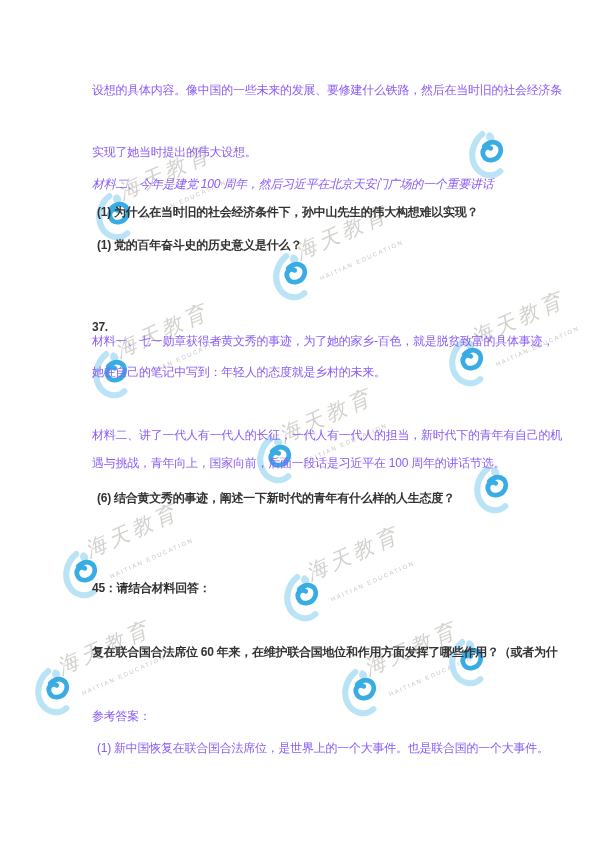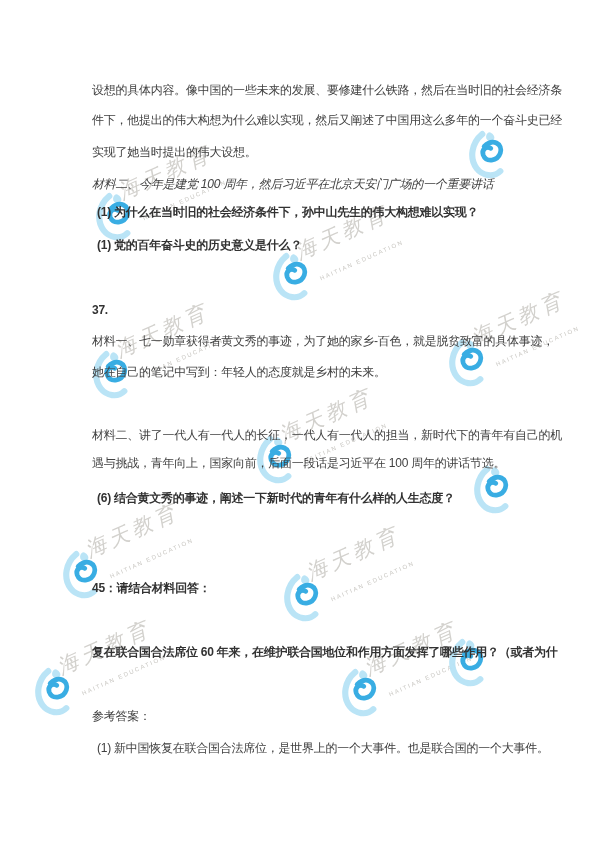--- a/index.html
+++ b/index.html
@@ -12,21 +12,21 @@
   }
   .page { position:absolute; inset:0; width:600px; height:848px; background:#fff; overflow:hidden; }
 
   
   .ln {
     position:absolute;
     left:92px;
     font-size:12px;
     letter-spacing:-0.25px;
     line-height:15px;
-    color:#404040;
+    color:#8b5cf6;
     white-space:nowrap;
     z-index:3;
   }
   .ln.b { font-weight:700; color:#323232; }
   .ln.q { left:97px; }
 
   
   .wm {
     position:absolute;
     width:190px; height:115px;
@@ -177,26 +177,25 @@
   <div class="wm nolabel" style="left:448px; top:612px;">
     <svg class="logo" viewBox="0 0 40 52">
       <path d="M23 2 C27 4 29 7 27 10 C24 13 19 11 19 7 C19 4 21 2 23 2 Z" fill="#b7e3f6"></path>
       <path d="M15 4 C4 13 1 29 9 40 C15 48 27 50 34 43" fill="none" stroke-width="6.5" stroke-linecap="round" stroke="#b7e3f6"></path>
       <path d="M17 17 C26 8 37 14 34 24 C31 33 19 34 16 26 C14 20 20 16 24 19" fill="none" stroke-width="5" stroke-linecap="round" stroke="#2fa9e2"></path>
     </svg>
 
   </div>
 
   <div class="ln" style="top:83px;">设想的具体内容。像中国的一些未来的发展、要修建什么铁路，然后在当时旧的社会经济条</div>
-  <div class="ln" style="top:113px;">件下，他提出的伟大构想为什么难以实现，然后又阐述了中国用这么多年的一个奋斗史已经</div>
   <div class="ln" style="top:145px;">实现了她当时提出的伟大设想。</div>
   <div class="ln" style="top:177px;font-style:italic;">材料二、今年是建党 100 周年，然后习近平在北京天安门广场的一个重要讲话</div>
   <div class="ln b q" style="top:205px;">(1) 为什么在当时旧的社会经济条件下，孙中山先生的伟大构想难以实现？</div>
   <div class="ln b q" style="top:238px;">(1) 党的百年奋斗史的历史意义是什么？</div>
-  <div class="ln b" style="top:303px;text-align:center;">37.</div>
+  <div class="ln b" style="top:320px;text-align:center;">37.</div>
   <div class="ln" style="top:334px;">材料一、七一勋章获得者黄文秀的事迹，为了她的家乡-百色，就是脱贫致富的具体事迹，</div>
   <div class="ln" style="top:428px;">材料二、讲了一代人有一代人的长征，一代人有一代人的担当，新时代下的青年有自己的机</div>
   <div class="ln" style="top:365px;">她在自己的笔记中写到：年轻人的态度就是乡村的未来。</div>
   <div class="ln" style="top:456px;">遇与挑战，青年向上，国家向前，后面一段话是习近平在 100 周年的讲话节选。</div>
   <div class="ln b q" style="top:491px;">(6) 结合黄文秀的事迹，阐述一下新时代的青年有什么样的人生态度？</div>
   <div class="ln b" style="top:581px;">45：请结合材料回答：</div>
   <div class="ln b" style="top:645px;">复在联合国合法席位 60 年来，在维护联合国地位和作用方面发挥了哪些作用？（或者为什</div>
   <div class="ln" style="top:709px;text-align:right;">参考答案：</div>
   <div class="ln q" style="top:741px;">(1) 新中国恢复在联合国合法席位，是世界上的一个大事件。也是联合国的一个大事件。</div>
 

